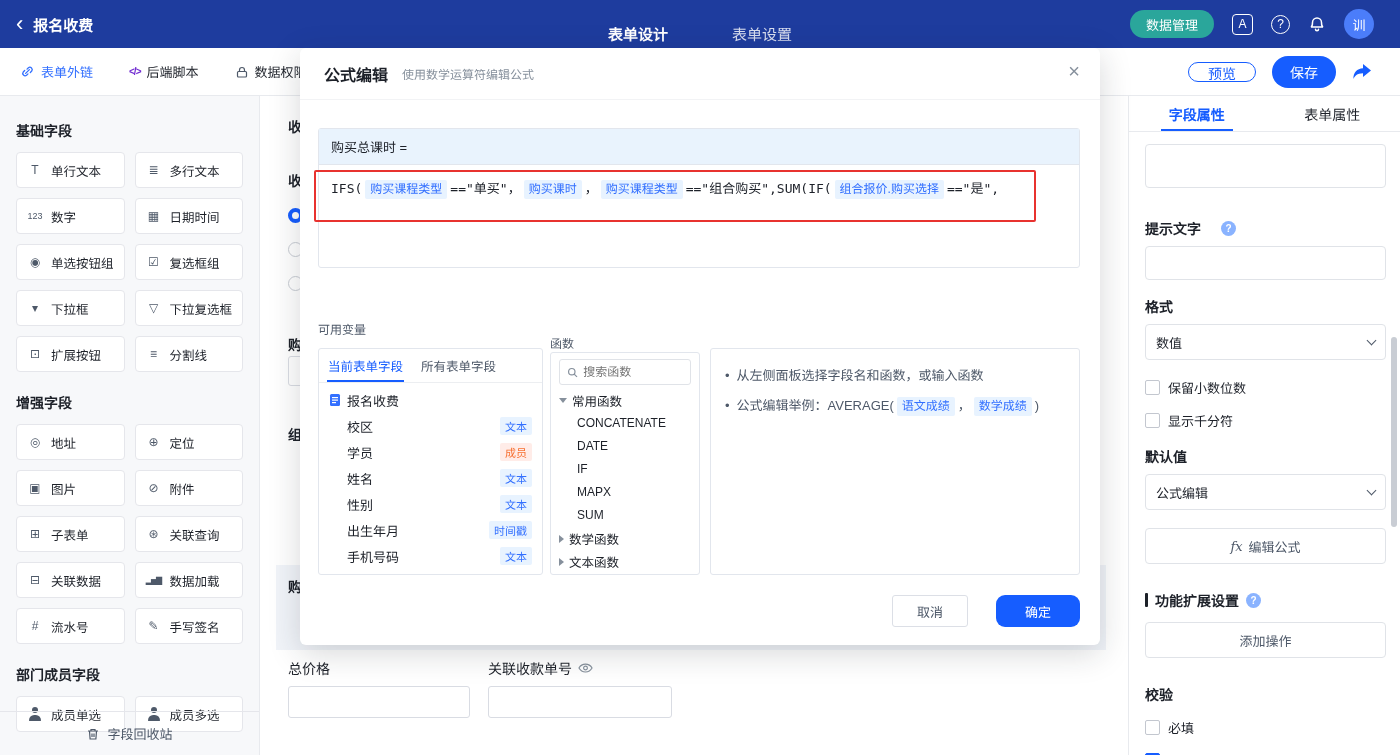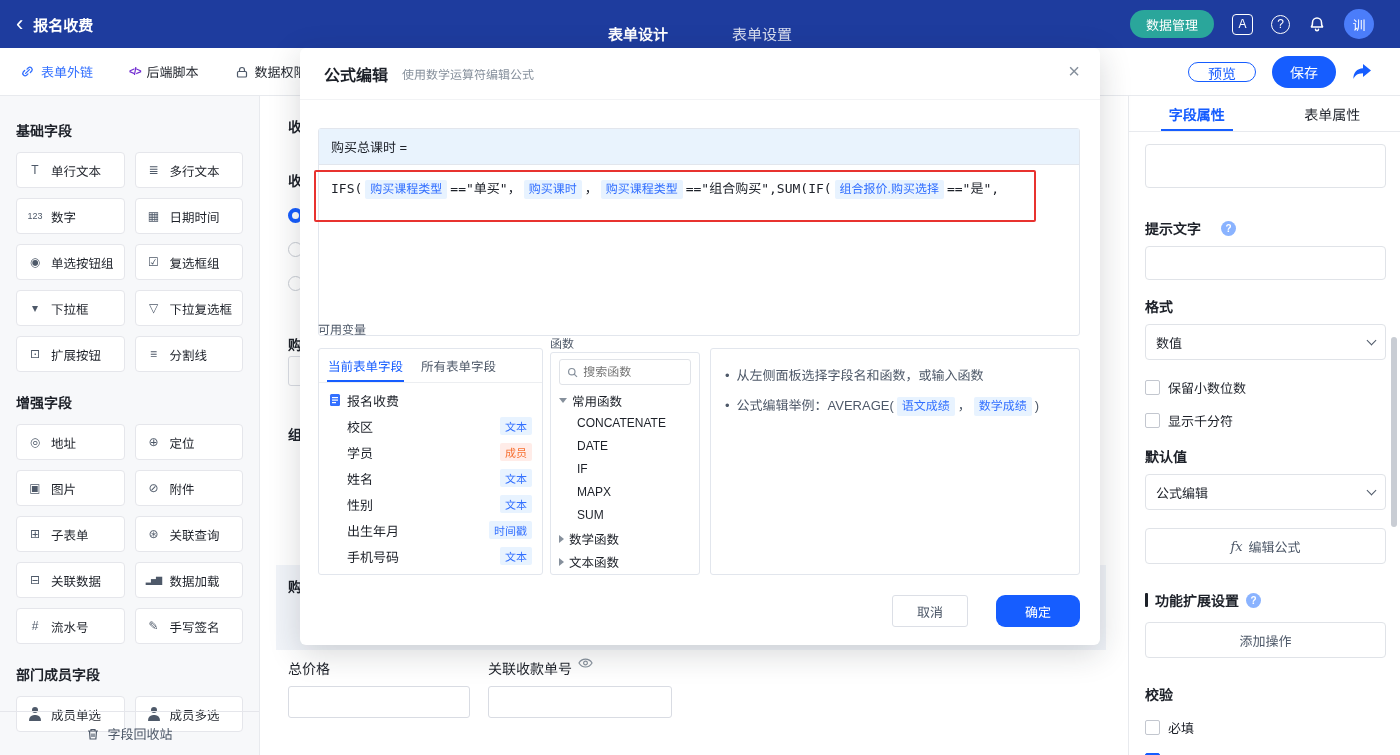--- a/index.html
+++ b/index.html
@@ -57,21 +57,21 @@
   .recycle{position:absolute;left:0;right:0;bottom:0;height:44px;border-top:1px solid #e5e6eb;
     display:flex;align-items:center;justify-content:center;gap:7px;font-size:13px;color:#4e5969;cursor:pointer;}
 
   
   .canvas{position:absolute;top:96px;left:260px;right:272px;bottom:0;background:#fff;z-index:1;}
   .frag{position:absolute;font-size:14px;font-weight:600;color:#1d2129;}
   .radio{position:absolute;width:15px;height:15px;border-radius:50%;border:1px solid #c9cdd4;background:#fff;}
   .radio.sel{border:4px solid #165dff;}
   .mini-input{position:absolute;border:1px solid #d9dce3;border-radius:3px;background:#fff;}
   .sel-block{position:absolute;left:16px;top:469px;width:830px;height:85px;background:#f1f4f9;}
-  .cv-label{position:absolute;font-size:14px;font-weight:500;color:#1d2129;display:flex;align-items:flex-start;gap:6px;}
+  .cv-label{position:absolute;font-size:14px;font-weight:500;color:#1d2129;display:flex;align-items:center;gap:6px;}
   .cv-input{position:absolute;height:32px;border:1px solid #d9dce3;border-radius:3px;background:#fff;}
 
   
   .props{position:absolute;top:96px;right:0;bottom:0;width:272px;background:#fff;
     border-left:1px solid #e8eaee;z-index:3;}
   .ptabs{height:36px;display:flex;border-bottom:1px solid #e8eaee;}
   .ptab{flex:1;display:flex;align-items:center;justify-content:center;font-size:14px;color:#1d2129;
     position:relative;cursor:pointer;}
   .ptab.active{color:#165dff;font-weight:600;}
   .ptab.active::after{content:"";position:absolute;bottom:0;left:32px;right:32px;height:2px;background:#165dff;}
@@ -100,21 +100,21 @@
   .mt8{margin-top:8px;} .mt16{margin-top:16px;} .mt18{margin-top:18px;}
   .mt26{margin-top:26px;} .mt30{margin-top:30px;} .mt12{margin-top:12px;}
 
   
   .modal{position:absolute;left:300px;top:48px;width:800px;height:597px;background:#fff;border-radius:6px;
     box-shadow:0 8px 32px rgba(29,33,41,.18);z-index:20;}
   .m-head{height:52px;display:flex;align-items:center;gap:14px;padding:0 24px;border-bottom:1px solid #f2f3f5;}
   .m-title{font-size:16px;font-weight:600;color:#1d2129;}
   .m-sub{font-size:12px;color:#86909c;}
   .m-close{position:absolute;right:20px;top:13px;font-size:20px;color:#86909c;cursor:pointer;line-height:1;}
-  .editor{position:absolute;left:18px;top:80px;width:762px;height:208px;border:1px solid #e2e6ed;border-radius:3px;}
+  .editor{position:absolute;left:18px;top:80px;width:762px;height:140px;border:1px solid #e2e6ed;border-radius:3px;}
   .ed-head{height:36px;background:#e9f3fd;display:flex;align-items:center;padding:0 12px;font-size:13px;
     color:#1d2129;border-bottom:1px solid #e2e6ed;}
   .ed-body{padding:10px 12px 0;}
   .fline{line-height:27px;font-family:"DejaVu Sans Mono",monospace;font-size:13px;color:#1d2129;}
   .chip{display:inline-block;background:#e8f3ff;color:#3370ff;border-radius:2px;padding:0 5px;margin:0 3px;
     font-size:12px;line-height:19px;font-family:"Liberation Sans",sans-serif;cursor:pointer;}
   .redbox{position:absolute;left:14px;top:122px;width:722px;height:52px;border:2px solid #e8322f;
     border-radius:2px;pointer-events:none;z-index:2;}
   .m-sec-label{position:absolute;font-size:12px;color:#4e5969;}
   .varsbox{position:absolute;left:18px;top:300px;width:225px;height:227px;border:1px solid #e2e6ed;border-radius:3px;overflow:hidden;}

